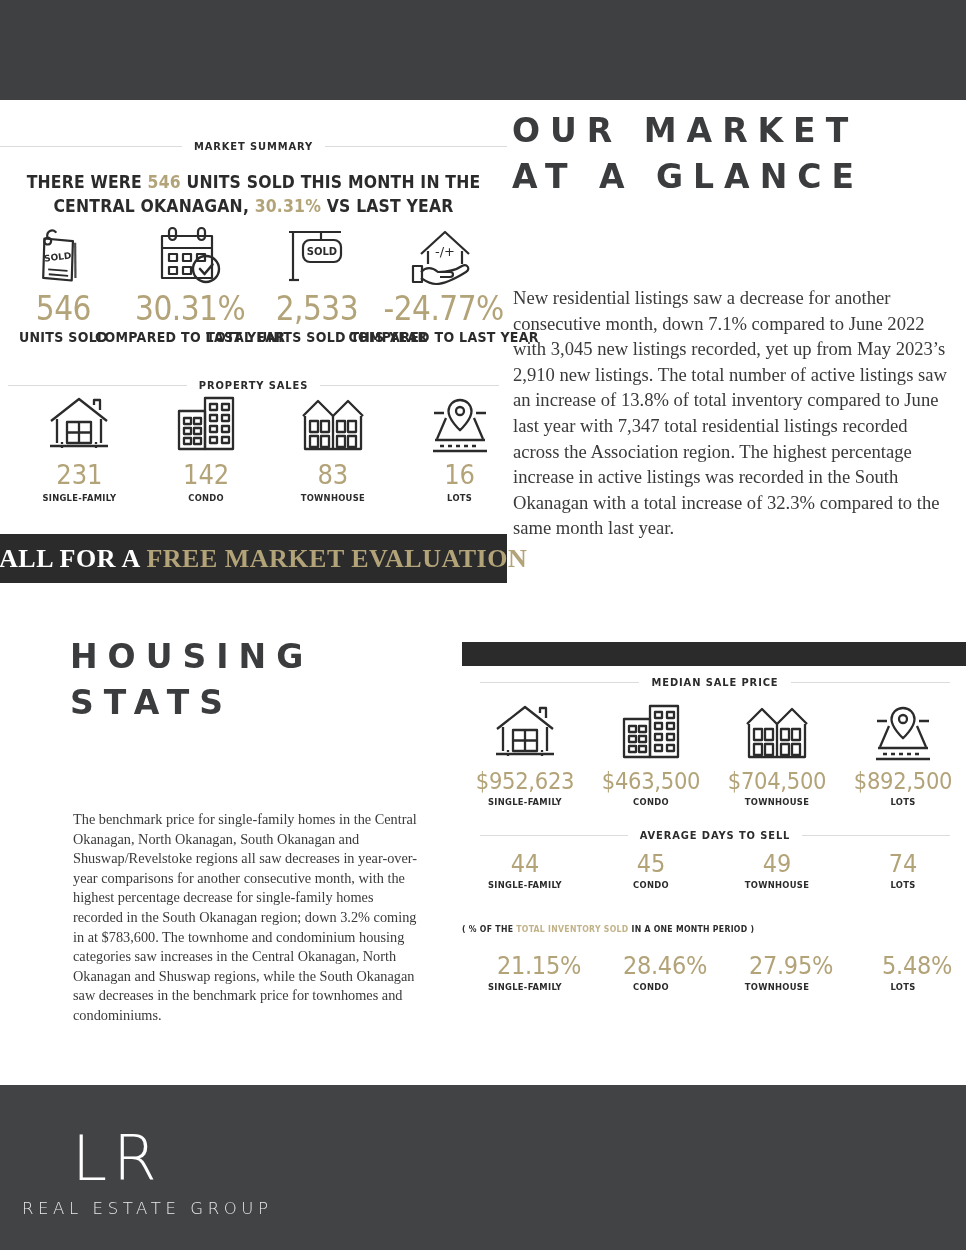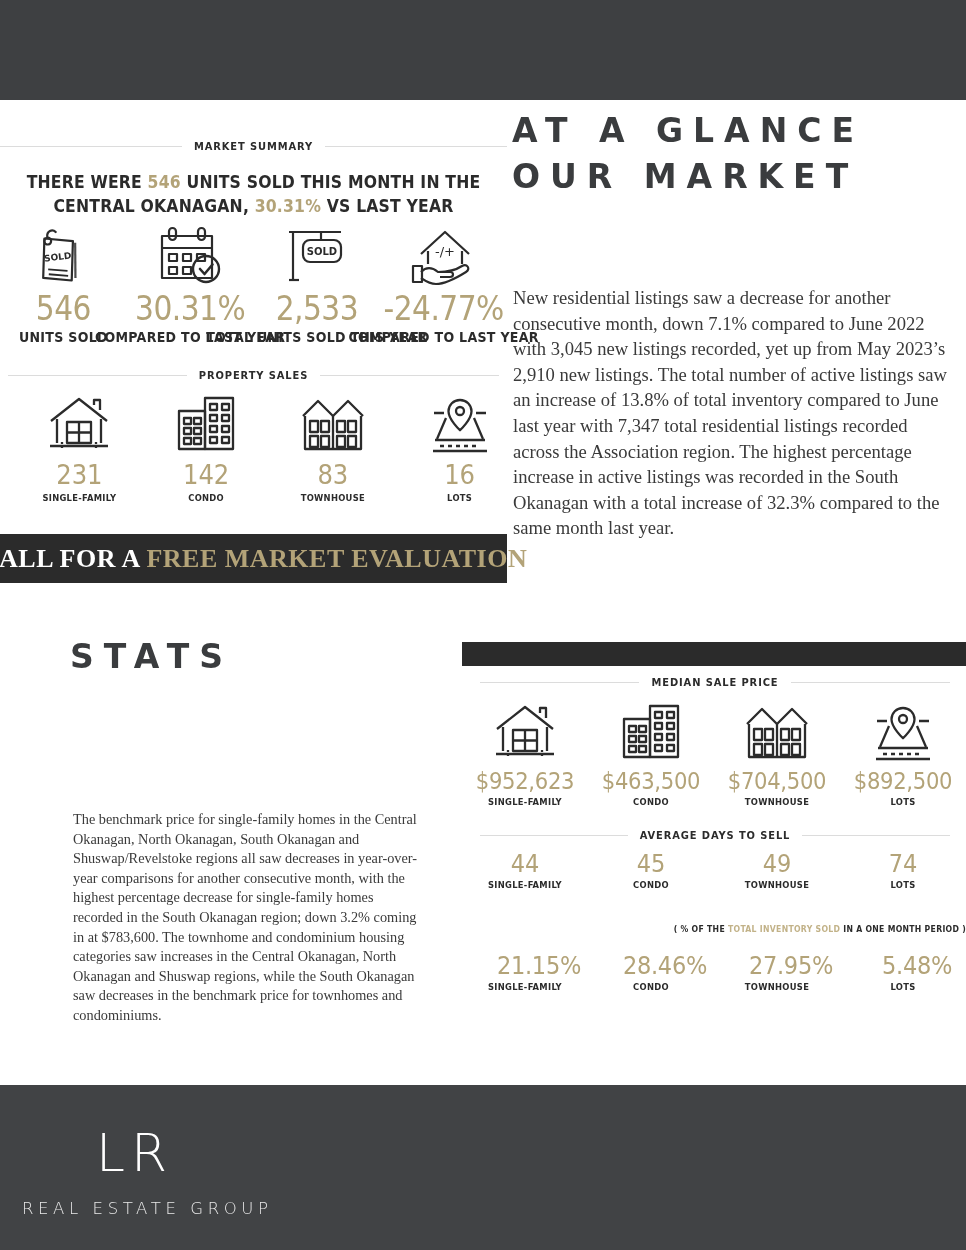--- a/index.html
+++ b/index.html
@@ -70,21 +70,21 @@
     position:absolute;
     display:flex; align-items:center; gap:12px;
   }
   .sec-label .line { flex:1; height:1px; background:#dcdcdc; }
   .sec-label .txt {
     font-family:"DejaVu Sans Condensed","Liberation Sans", sans-serif;
     font-weight:700; font-size:11px; letter-spacing:.9px; color:#2b2b2b;
     white-space:nowrap;
   }
   .sec-sub {
-    position:absolute; width:100%; text-align:right;
+    position:absolute; width:100%; text-align:left;
     font-family:"DejaVu Sans Condensed","Liberation Sans", sans-serif;
     font-weight:700; font-size:8.6px; letter-spacing:.3px; color:#2b2b2b;
   }
   .sec-sub .gold { color:#c2b288; }
 
   
   .headline {
     position:absolute; left:0; top:170px; width:507px; text-align:center;
     font-family:"DejaVu Sans Condensed","Liberation Sans", sans-serif;
     font-weight:700; font-size:17.4px; line-height:24px; letter-spacing:.2px;
@@ -133,23 +133,23 @@
   #days-row .lbl { font-size:9.3px; letter-spacing:.3px; margin-top:1px; }
 
   
   #inventory-row { left:462px; top:952px; width:504px; }
   #inventory-row .stat { width:126px; }
   #inventory-row .val { font-size:25px; line-height:28px; letter-spacing:-.3px;margin-left:28px; }
   #inventory-row .lbl { font-size:9.3px; letter-spacing:.3px; margin-top:1px; }
 
   
   .logo-lr {
-    position:absolute; left:96px; top:1127px;
+    position:absolute; left:72px; top:1127px;
     font-family:"DejaVu Sans","Liberation Sans", sans-serif;
-    font-weight:300; font-size:52px; letter-spacing:6px; color:#ffffff;
+    font-weight:300; font-size:63px; letter-spacing:6px; color:#ffffff;
     line-height:1;
   }
   .logo-sub {
     position:absolute; left:22px; top:1199px;
     font-family:"DejaVu Sans","Liberation Sans", sans-serif;
     font-weight:300; font-size:16.5px; letter-spacing:4.6px; color:#e9e9e9;
   }
   svg { display:block; }
 </style>
 </head>
@@ -238,21 +238,21 @@
             <rect x="6" y="42" width="9" height="16"></rect>
           </g>
           <text x="38" y="32" font-family="DejaVu Sans, sans-serif" font-size="13" font-weight="400" fill="#2b2b2b" text-anchor="middle">-/+</text>
         </svg>
       </div>
       <div class="val">-24.77%</div>
       <div class="lbl">COMPARED TO LAST YEAR</div>
     </div>
   </div>
 
-  <div class="sec-label" style="left:0;top:369px;width:507px;padding:0 8px;">
+  <div class="sec-label" style="left:0;top:379px;width:507px;padding:0 8px;">
     <span class="line"></span>
     <span class="txt">PROPERTY SALES</span>
     <span class="line"></span>
   </div>
 
   <div class="stat-row" id="property-row">
     <div class="stat">
       <div class="icon">
         <svg width="66" height="60" viewBox="0 0 66 60">
           <g fill="none" stroke="#2b2b2b" stroke-width="2.3" stroke-linejoin="round">
@@ -338,26 +338,27 @@
     </div>
   </div>
 
   <div class="cta-banner">
     <div class="cta-text">
       <span>CALL FOR A </span><span class="gold">FREE MARKET EVALUATION</span>
     </div>
   </div>
 
   <div class="big-head glance-head">
+    <div>OUR MARKET</div>
     <div>AT A GLANCE</div>
-    <div>OUR MARKET</div>
   </div>
   <div class="serif-body glance-body">New residential listings saw a decrease for another consecutive month, down 7.1% compared to June 2022 with 3,045 new listings recorded, yet up from May 2023’s 2,910 new listings. The total number of active listings saw an increase of 13.8% of total inventory compared to June last year with 7,347 total residential listings recorded across the Association region. The highest percentage increase in active listings was recorded in the South Okanagan with a total increase of 32.3% compared to the same month last year.</div>
 
   <div class="big-head housing-head">
+    <div>HOUSING</div>
     <div>STATS</div>
   </div>
   <div class="serif-body housing-body">The benchmark price for single-family homes in the Central Okanagan, North Okanagan, South Okanagan and Shuswap/Revelstoke regions all saw decreases in year-over-year comparisons for another consecutive month, with the highest percentage decrease for single-family homes recorded in the South Okanagan region; down 3.2% coming in at $783,600. The townhome and condominium housing categories saw increases in the Central Okanagan, North Okanagan and Shuswap regions, while the South Okanagan saw decreases in the benchmark price for townhomes and condominiums.</div>
 
   <div class="rightbar"></div>
 
   <div class="sec-label" style="left:480px;top:676px;width:470px;">
     <span class="line"></span>
     <span class="txt">MEDIAN SALE PRICE</span>
     <span class="line"></span>

